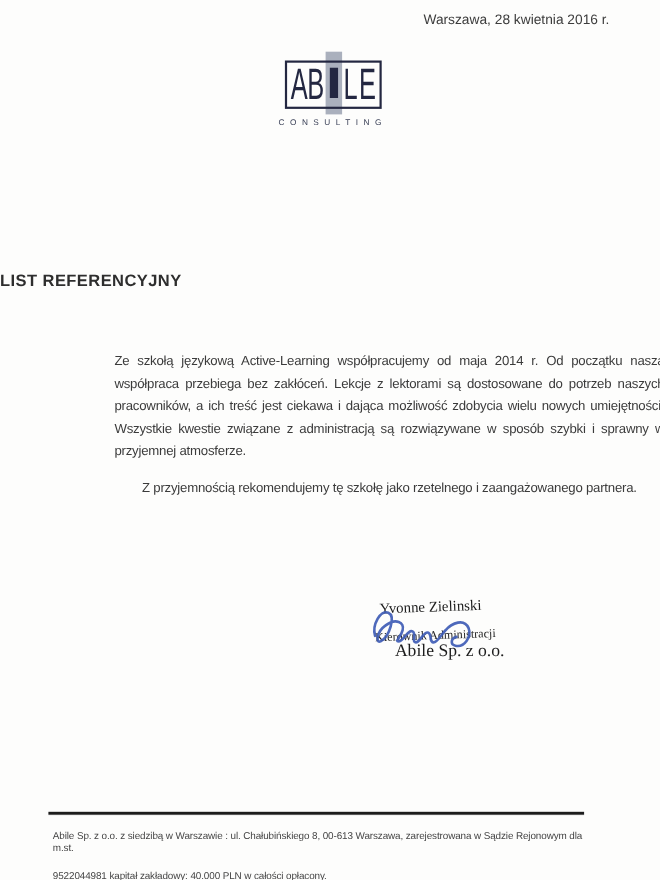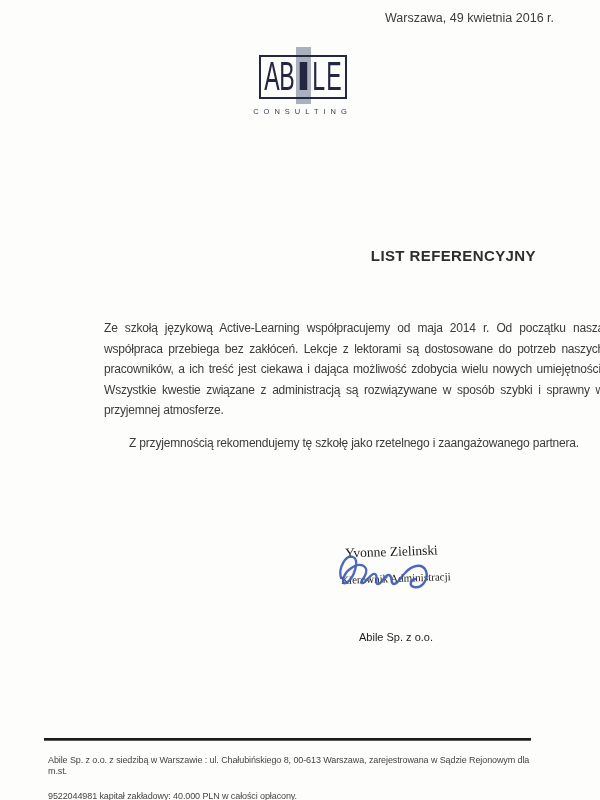--- a/index.html
+++ b/index.html
@@ -43,21 +43,21 @@
     color:var(--logo-dark);transform:scale(1.3,1);
   }
   .logo-sub{
     position:absolute;left:0;top:61px;width:600px;text-align:center;
     font-size:7.5px;font-weight:normal;letter-spacing:5px;text-indent:5px;
     color:#3a4057;
   }
 
   
   .title{
-    position:absolute;top:247px;left:0;width:536px;text-align:right;
+    position:absolute;top:247px;left:0;width:536px;text-align:left;
     font-size:15px;font-weight:bold;letter-spacing:0.4px;color:#2e2e2e;
   }
 
   
   .bodytext{
     position:absolute;left:56px;top:318px;width:500px;
     font-size:12px;line-height:20.5px;letter-spacing:-0.2px;
     text-align:justify;color:var(--text);margin-left:48px;
   }
   .bodytext p{margin:0 0 12px 0;}
@@ -71,41 +71,41 @@
     transform:rotate(-2deg);
   }
   .sig-script{position:absolute;left:0;top:6px;z-index:3;}
   .sig-role{
     position:absolute;left:8px;top:32px;white-space:nowrap;
     font-family:"Liberation Serif",serif;font-size:11px;color:#1d1d1d;
     transform:rotate(-2deg);
   }
   .sig-co{
     position:absolute;left:26px;top:43px;white-space:nowrap;
-    font-family:Liberation Sans, sans-serif;font-size:11px;color:#1d1d1d;margin-top:48px;
+    font-family:Liberation Serif, serif;font-size:16px;color:#1d1d1d;
   }
 
   
   .footer{position:absolute;left:44px;top:738px;width:500px;}
   .footer-rule{
     width:487px;height:3px;
     background:linear-gradient(to bottom,#1c1c1c 0%,#1c1c1c 60%,#8a8a8a 100%);
     margin-bottom:4px;
   }
   .footer-line{
     font-size:9px;line-height:11px;color:#454545;letter-spacing:-0.1px;
     padding-left:4px;width:492px;margin-top:14px;
   }
 </style>
 </head>
 <body>
 
 <div class="page">
 
-  <div class="date">Warszawa, 49 kwietnia 2016 r.</div>
+  <div class="date">Warszawa, 28 kwietnia 2016 r.</div>
 
   <div class="logo">
     <div class="logo-strip"></div>
     <div class="logo-box">
       <span class="lgw">
           <span class="lg">A</span>
         </span>
       <span class="lgw">
           <span class="lg">B</span>
         </span>

